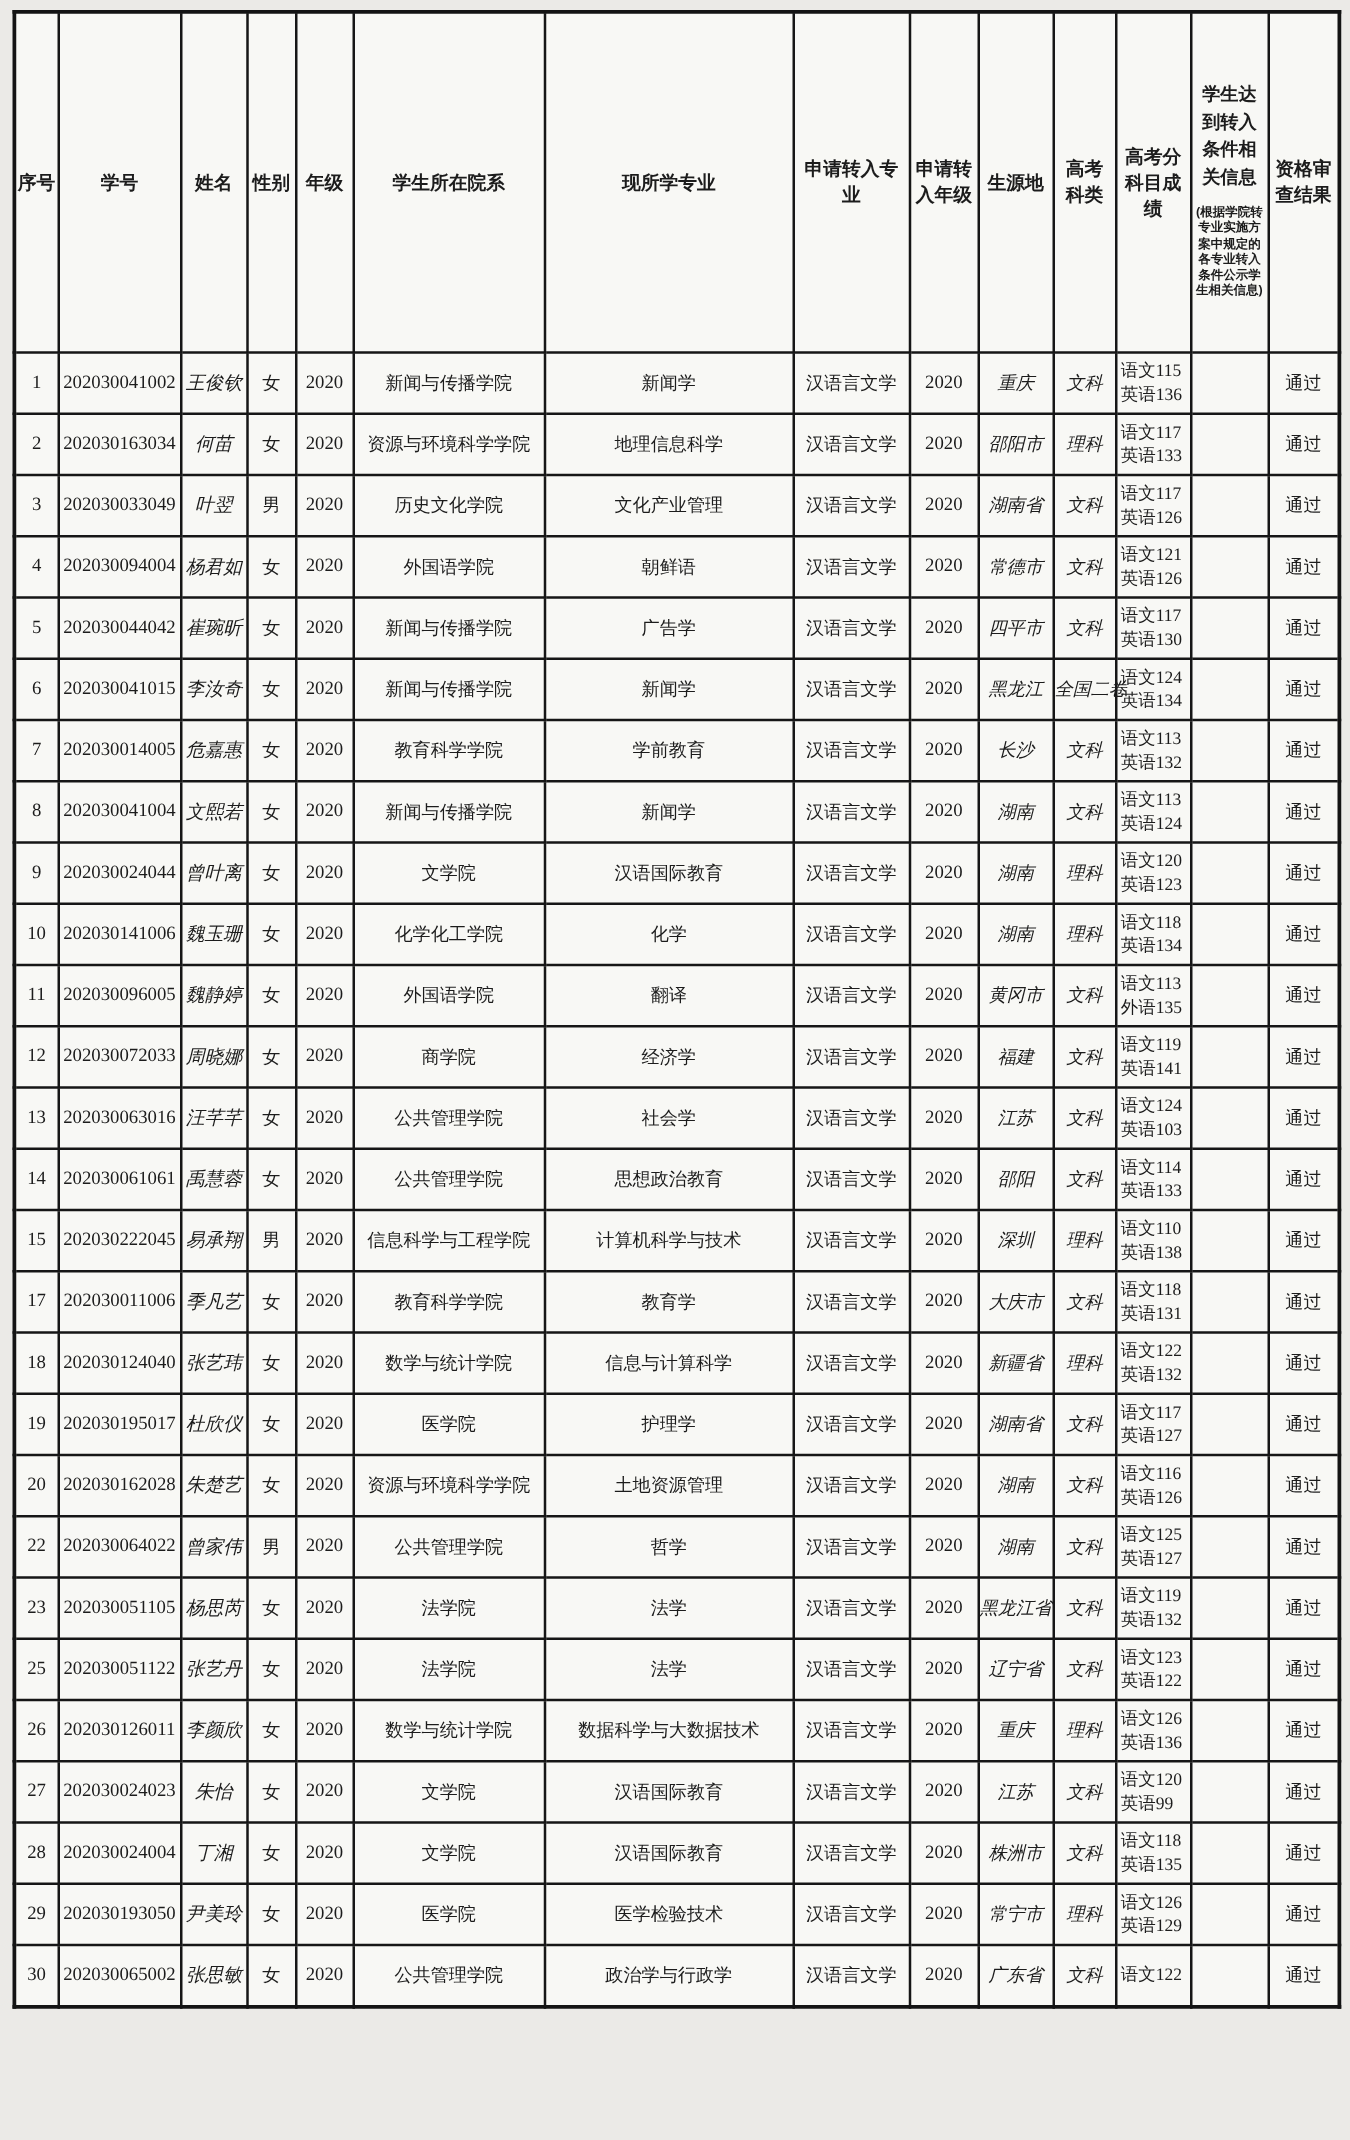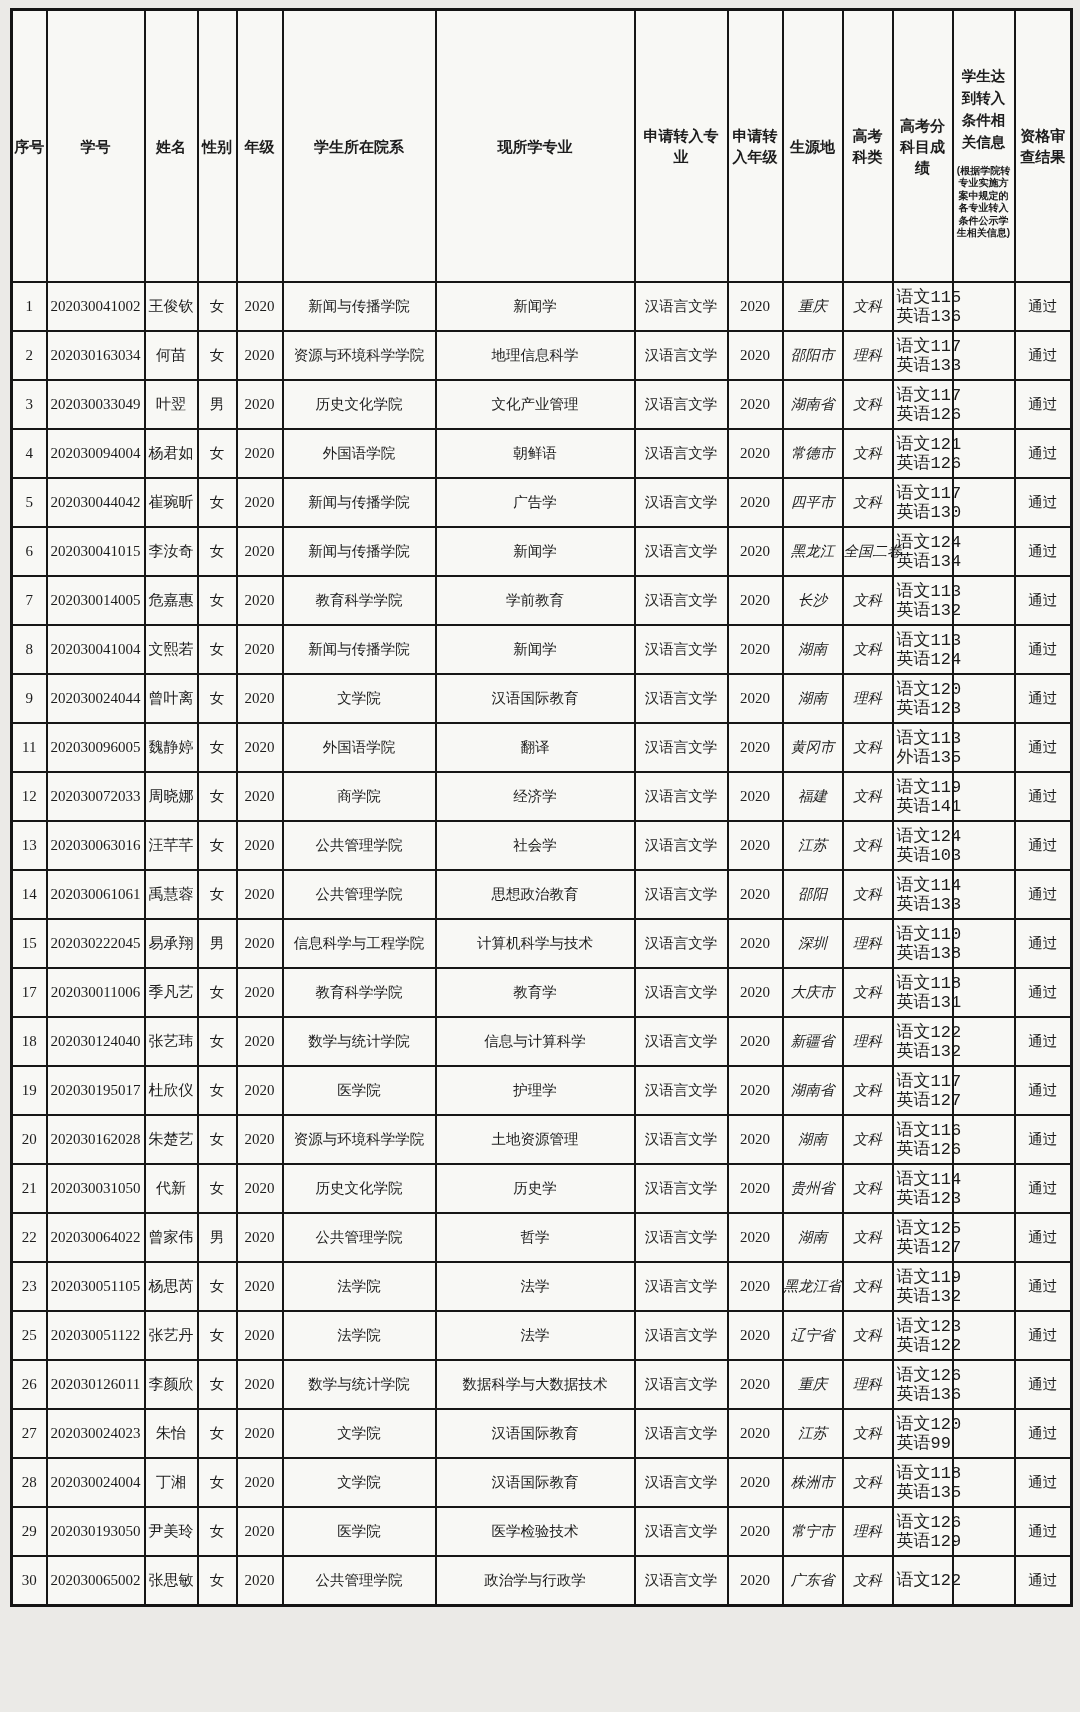--- a/index.html
+++ b/index.html
@@ -23,26 +23,26 @@
   .hd{margin:0 auto;}
   .w-target{width:80px;}
   .w-tgrade{width:48px;}
   .w-cat{width:34px;}
   .w-score{width:48px;}
   .w-result{width:48px;}
   .info-main{width:48px;margin:12px auto;font-size:14.5px;line-height:22px;}
   .info-note{width:58px;margin:0 auto;font-size:10px;font-weight:bold;line-height:12.5px;}
   tbody td{height:47px;font-size:14.5px;}
   td.c-num{font-family:"Liberation Serif", serif;font-size:15px;}
-  td.c-name{font-size:15px;}
+  td.c-name{font-size:15px;font-style:italic;}
   td.c-cat{white-space:nowrap;overflow:visible;font-style:italic;}
   td.c-score{
     text-align:left;padding-left:3px;overflow:visible;white-space:nowrap;
-    font-size:17px;line-height:19px;
-    font-family:Liberation Mono, monospace;
+    font-size:14px;line-height:19px;
+    font-family:Liberation Serif, serif;
   }
 </style>
 </head>
 <body>
 
 <div class="sheet">
   <table>
     <colgroup>
       <col style="width:35px">
         <col style="width:98px">
@@ -280,20 +280,39 @@
     <td class="c-cat">湖南</td>
     <td class="c-cat">理科</td>
     <td class="c-score">
       <div>语文120</div>
       <div>英语123</div>
     </td>
     <td></td>
     <td>通过</td>
   </tr>
 
+  <tr>
+    <td class="c-num">10</td>
+    <td class="c-num">202030141006</td>
+    <td class="c-name">魏玉珊</td>
+    <td>女</td>
+    <td class="c-num">2020</td>
+    <td>化学化工学院</td>
+    <td>化学</td>
+    <td>汉语言文学</td>
+    <td class="c-num">2020</td>
+    <td class="c-cat">湖南</td>
+    <td class="c-cat">理科</td>
+    <td class="c-score">
+      <div>语文118</div>
+      <div>英语134</div>
+    </td>
+    <td></td>
+    <td>通过</td>
+  </tr>
 
   <tr>
     <td class="c-num">11</td>
     <td class="c-num">202030096005</td>
     <td class="c-name">魏静婷</td>
     <td>女</td>
     <td class="c-num">2020</td>
     <td>外国语学院</td>
     <td>翻译</td>
     <td>汉语言文学</td>
@@ -462,39 +481,20 @@
     <td class="c-cat">湖南</td>
     <td class="c-cat">文科</td>
     <td class="c-score">
       <div>语文116</div>
       <div>英语126</div>
     </td>
     <td></td>
     <td>通过</td>
   </tr>
 
-  <tr>
-    <td class="c-num">21</td>
-    <td class="c-num">202030031050</td>
-    <td class="c-name">代新</td>
-    <td>女</td>
-    <td class="c-num">2020</td>
-    <td>历史文化学院</td>
-    <td>历史学</td>
-    <td>汉语言文学</td>
-    <td class="c-num">2020</td>
-    <td class="c-cat">贵州省</td>
-    <td class="c-cat">文科</td>
-    <td class="c-score">
-      <div>语文114</div>
-      <div>英语123</div>
-    </td>
-    <td></td>
-    <td>通过</td>
-  </tr>
 
   <tr>
     <td class="c-num">22</td>
     <td class="c-num">202030064022</td>
     <td class="c-name">曾家伟</td>
     <td>男</td>
     <td class="c-num">2020</td>
     <td>公共管理学院</td>
     <td>哲学</td>
     <td>汉语言文学</td>

